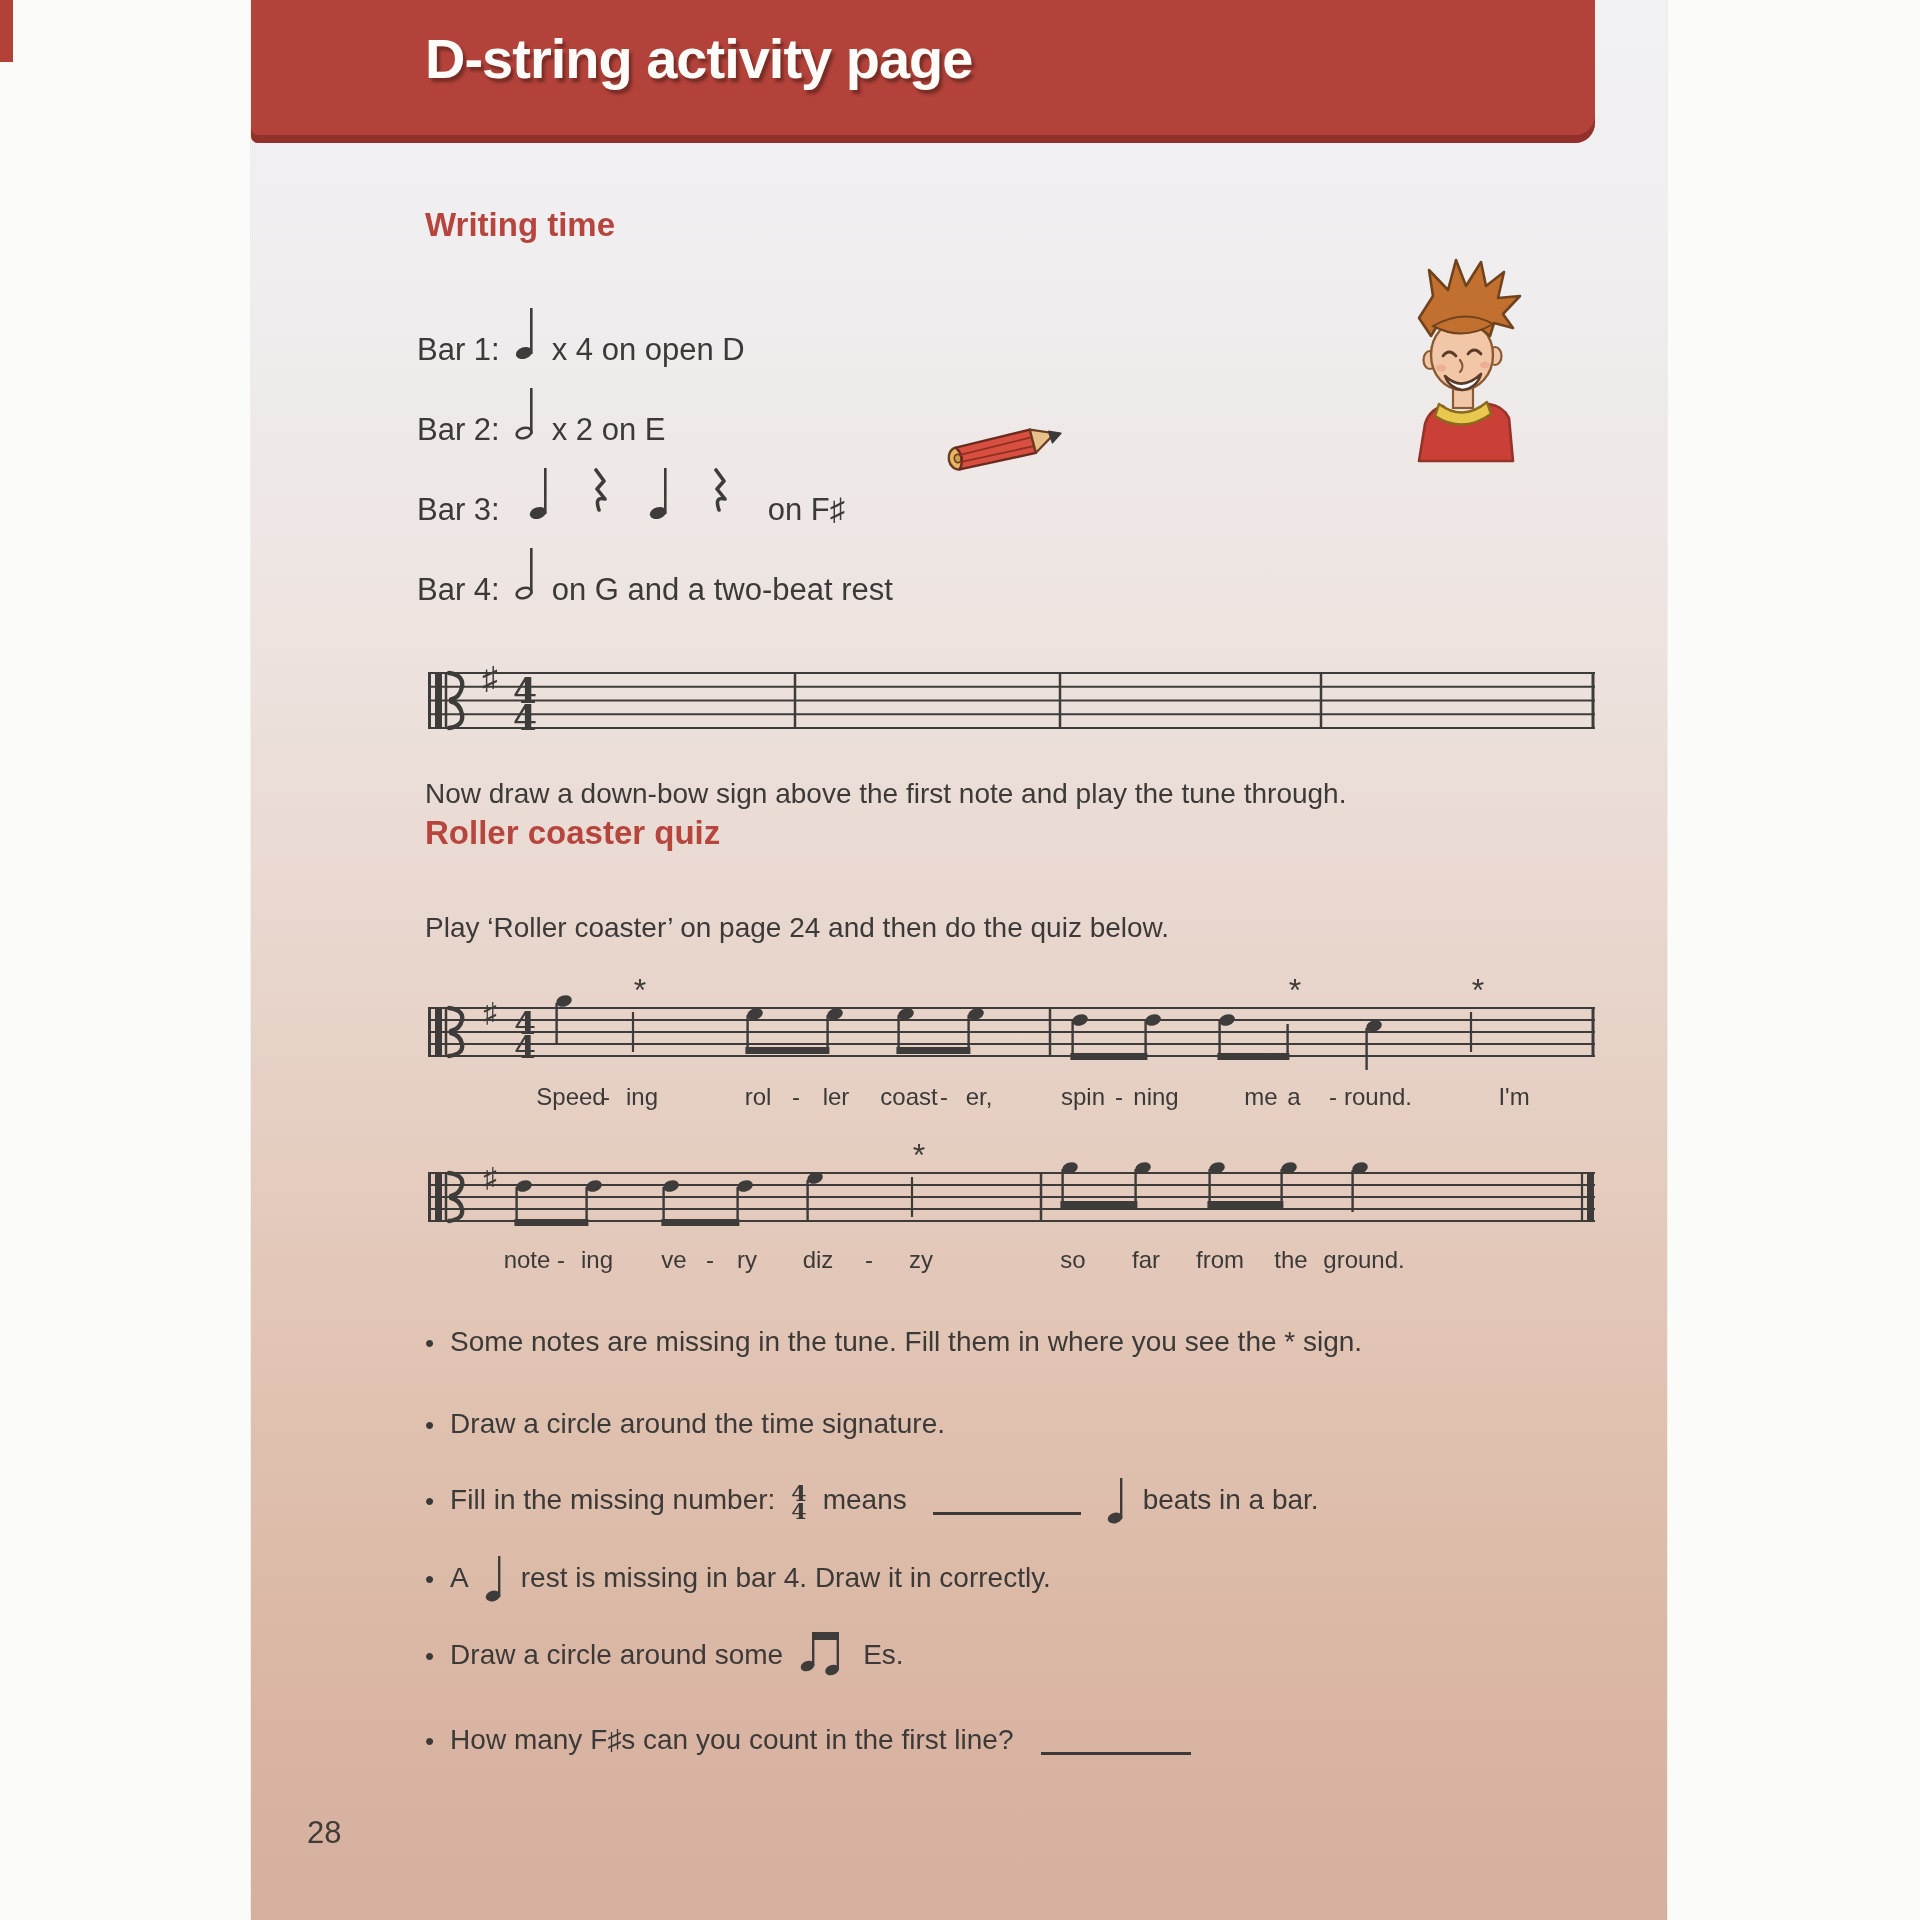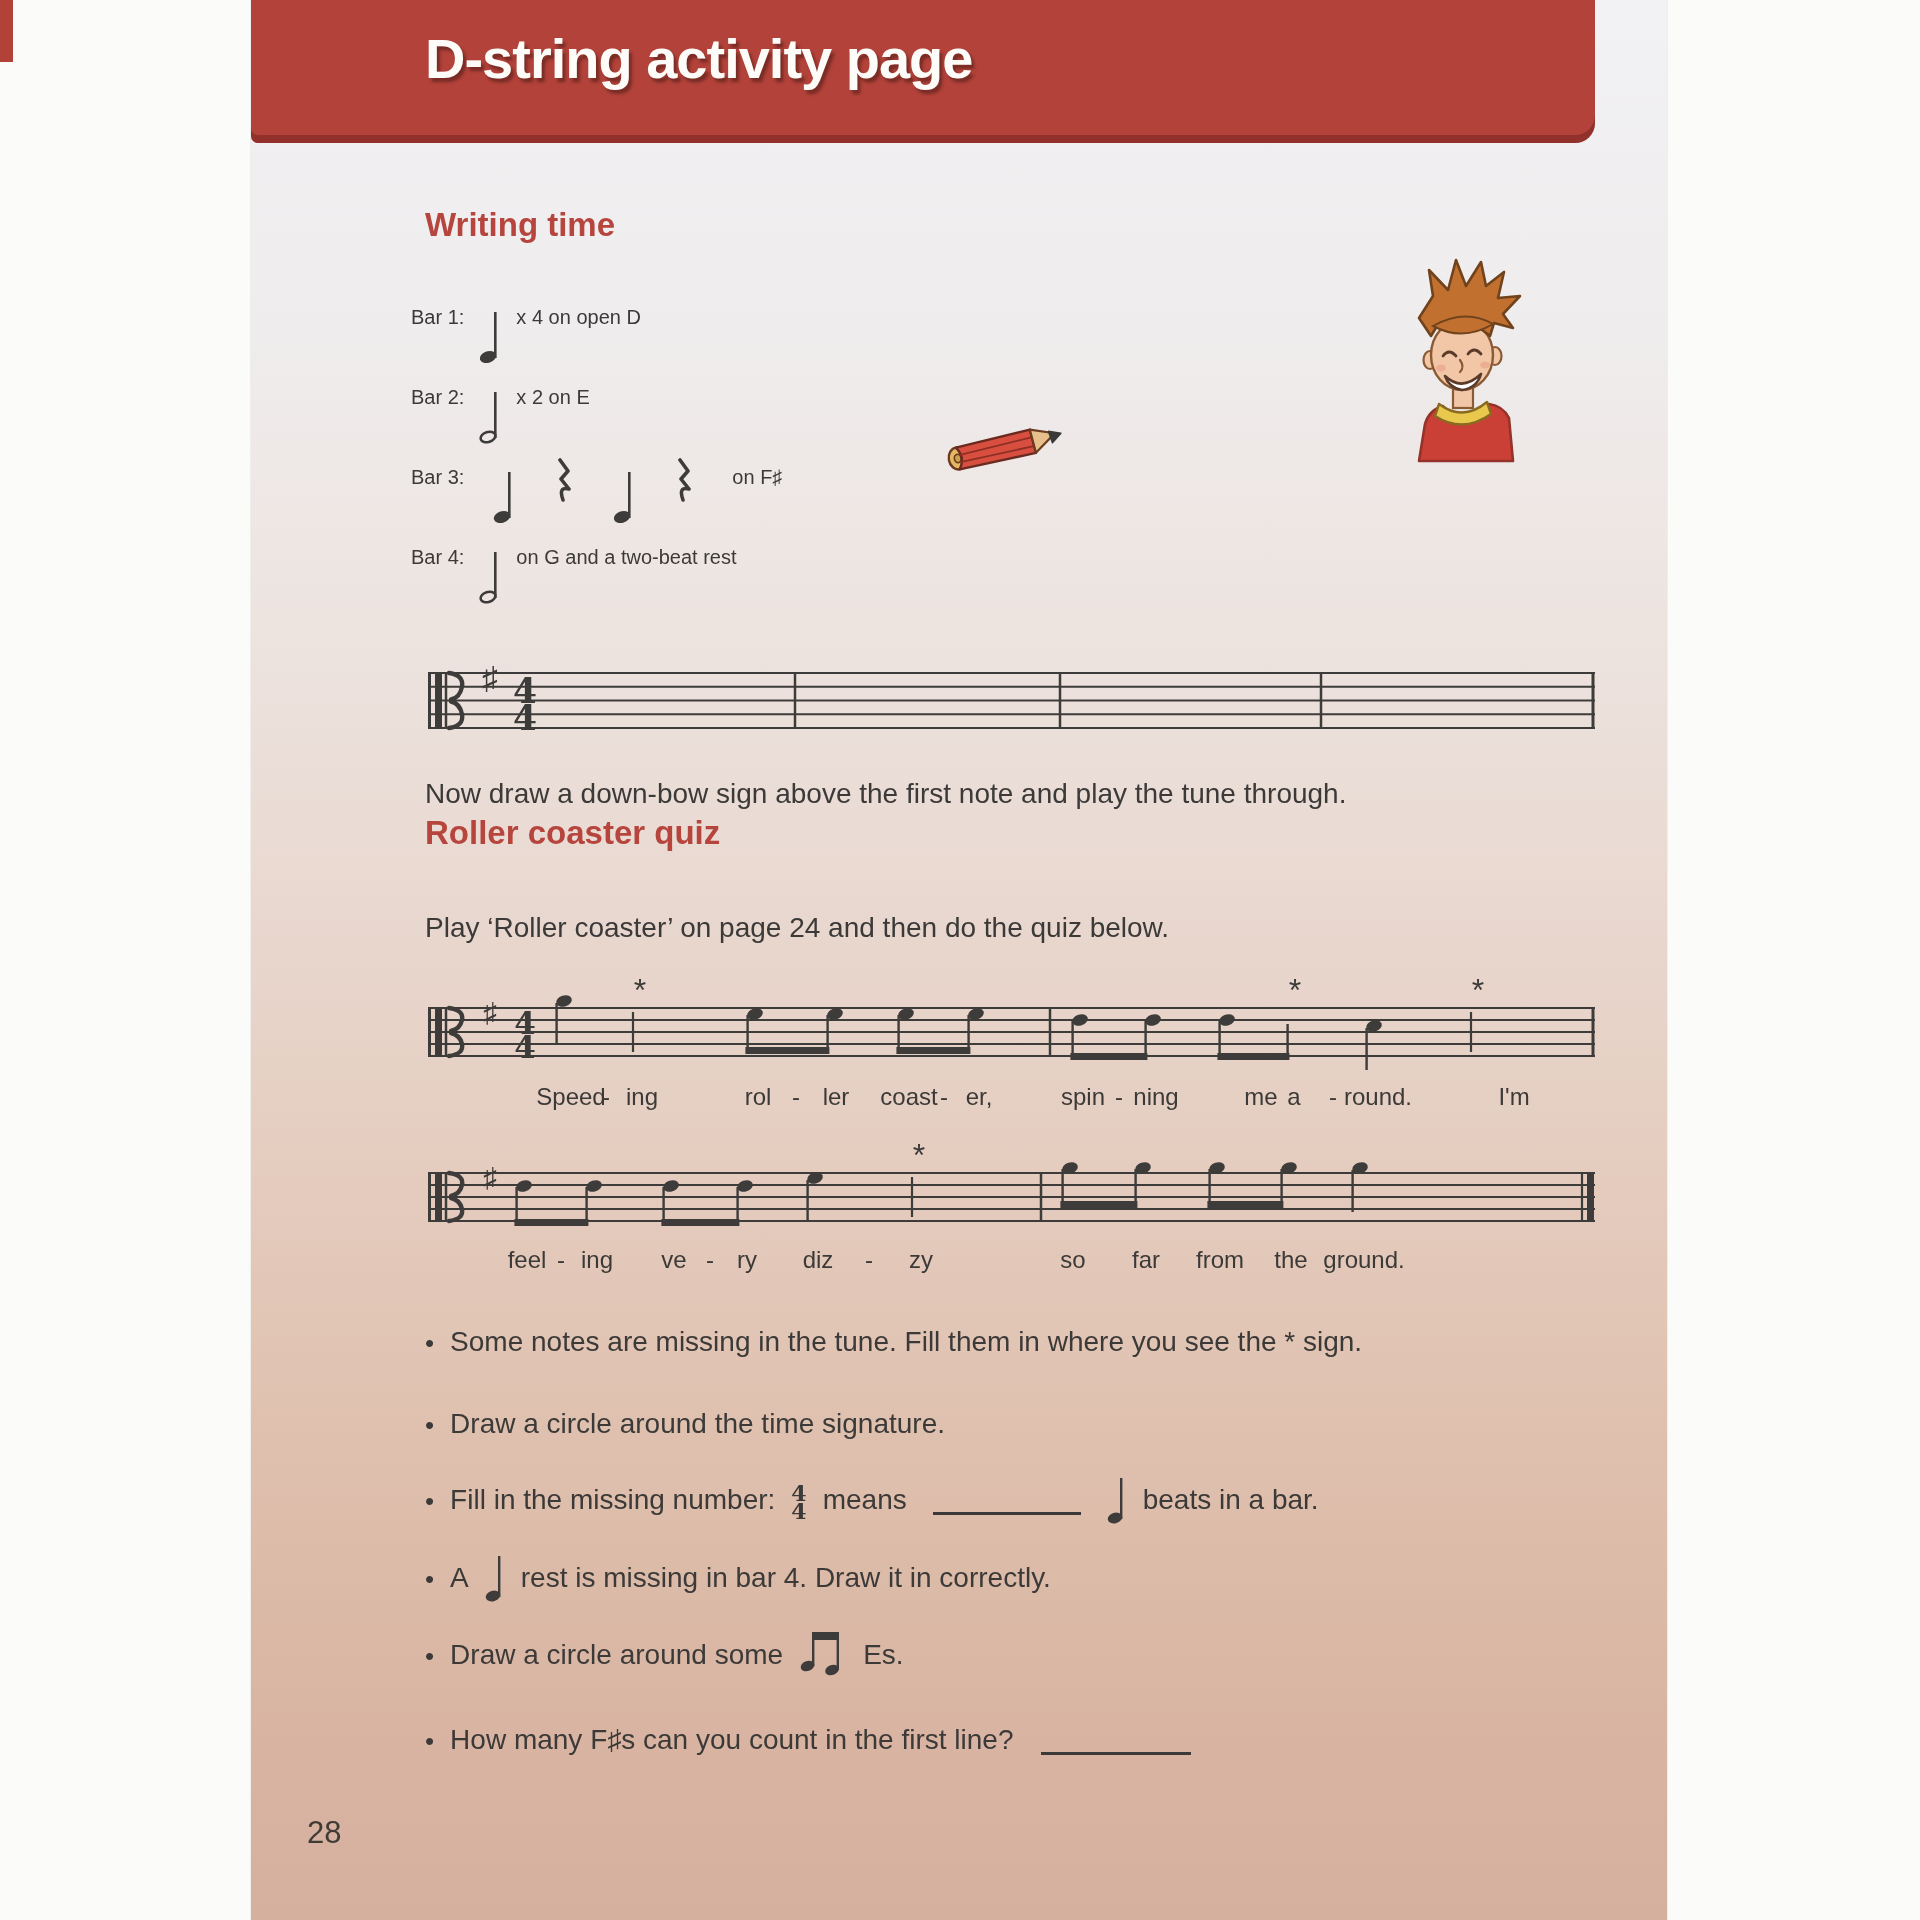--- a/index.html
+++ b/index.html
@@ -9,22 +9,22 @@
         background:linear-gradient(180deg,#f2f1f3 0%,#efedee 16%,#ede4e0 32%,#e9d9d1 46%,#e5cdc0 60%,#dfc0ae 75%,#d9b4a2 90%,#d6b09e 100%);
         box-shadow:0 0 0 1px rgba(0,0,0,0.05);}
   .corner-sliver{position:absolute;left:0;top:0;width:13px;height:62px;background:#b24238;}
   .banner{position:absolute;left:0;top:0;width:1344px;height:143px;background:#b2423a;
           border-radius:0 0 20px 7px;
           box-shadow:inset 0 -8px 0 rgba(94,22,18,.38);}
   .banner h1{margin:0;position:absolute;left:174px;top:26px;font-size:56px;font-weight:bold;
              letter-spacing:-1px;color:#fdfcf8;text-shadow:3px 4px 3px rgba(72,26,20,.55);}
   .sec-heading{position:absolute;left:174px;font-size:33px;font-weight:bold;color:#b6453e;}
   .body-text{position:absolute;left:174px;font-size:28px;color:#3c3a38;}
-  .bar-row{position:absolute;left:160px;height:64px;display:flex;gap:14px;
-           font-size:20px;color:#3c3a38;}
+  .bar-row{position:absolute;left:166px;height:64px;display:flex;align-items:flex-end;gap:14px;
+           font-size:31px;color:#3c3a38;}
   .bar-row .glyph{display:inline-block;}
   .bar-row .bar-text{padding-bottom:2px;}
   .bar-row .bar-label{padding-bottom:2px;}
   .stave-box{position:absolute;}
   .lyrics{position:absolute;width:1167px;height:32px;}
   .lyric{position:absolute;transform:translateX(-50%);font-size:24px;color:#3c3a38;white-space:nowrap;}
   .bullet-row{position:absolute;left:174px;display:flex;align-items:center;gap:16px;
               font-size:28px;color:#3c3a38;min-height:48px;}
   .bullet-dot{font-size:26px;line-height:1;position:relative;top:1px;}
   .blank{display:inline-block;border-bottom:3px solid #3c3a38;height:26px;}
@@ -269,21 +269,21 @@
         <rect x="780.4" y="29" width="2.4" height="39" fill="#3e3c3a"></rect>
         <ellipse cx="861" cy="28" transform="rotate(-18 861 28)" rx="8" ry="5.5" fill="#3e3c3a"></ellipse>
         <rect x="852.4" y="29" width="2.4" height="39" fill="#3e3c3a"></rect>
         <rect x="779.4" y="61" width="76" height="7" fill="#3e3c3a"></rect>
         <ellipse cx="932" cy="28" transform="rotate(-18 932 28)" rx="8" ry="5.5" fill="#3e3c3a"></ellipse>
         <rect x="923.4" y="30" width="2.4" height="42" fill="#3e3c3a"></rect>
         <text x="491" y="26" font-size="32" fill="#3e3c3a" text-anchor="middle">*</text>
       </svg>
   </div>
   <div class="lyrics" id="lyrics-2" style="left:177px;top:1246px">
-      <span class="lyric" style="left: 99px;">feel</span>
+      <span class="lyric" style="left: 99px;">note</span>
       <span class="lyric" style="left: 133px;">-</span>
       <span class="lyric" style="left: 169px;">ing</span>
       <span class="lyric" style="left: 246px; text-align: center;">ve</span>
       <span class="lyric" style="left: 282px;">-</span>
       <span class="lyric" style="left: 319px;">ry</span>
       <span class="lyric" style="left: 390px;">diz</span>
       <span class="lyric" style="left: 441px;">-</span>
       <span class="lyric" style="left: 493px;">zy</span>
       <span class="lyric" style="left: 645px;">so</span>
       <span class="lyric" style="left: 718px;">far</span>

